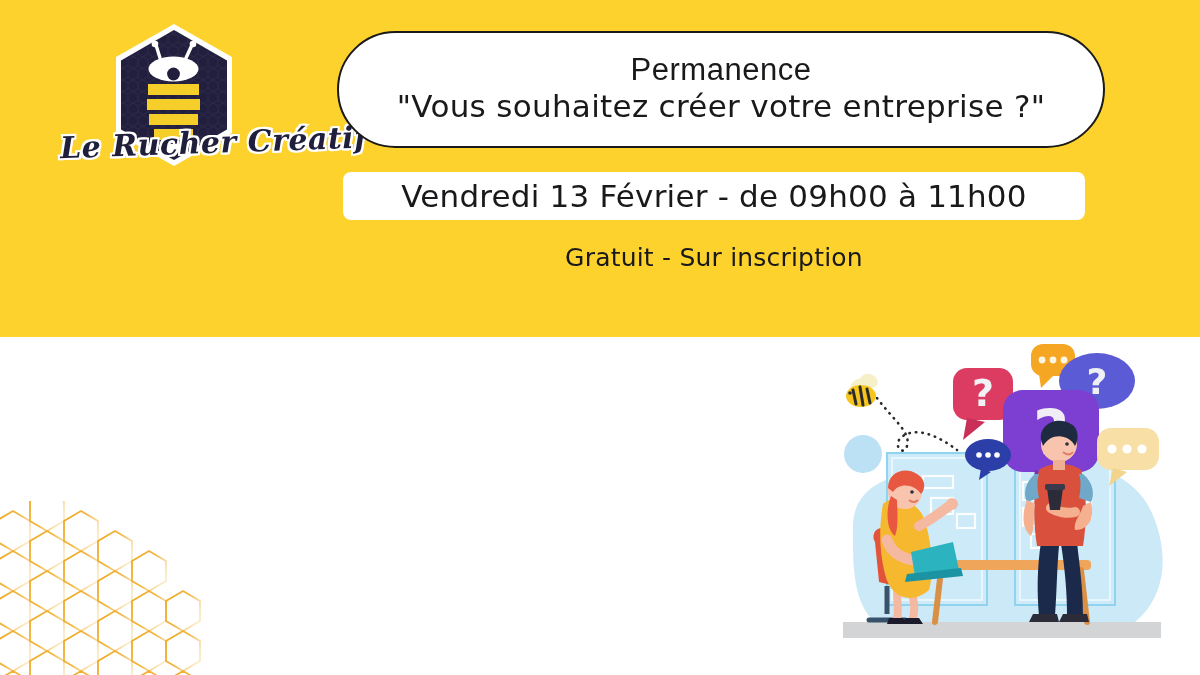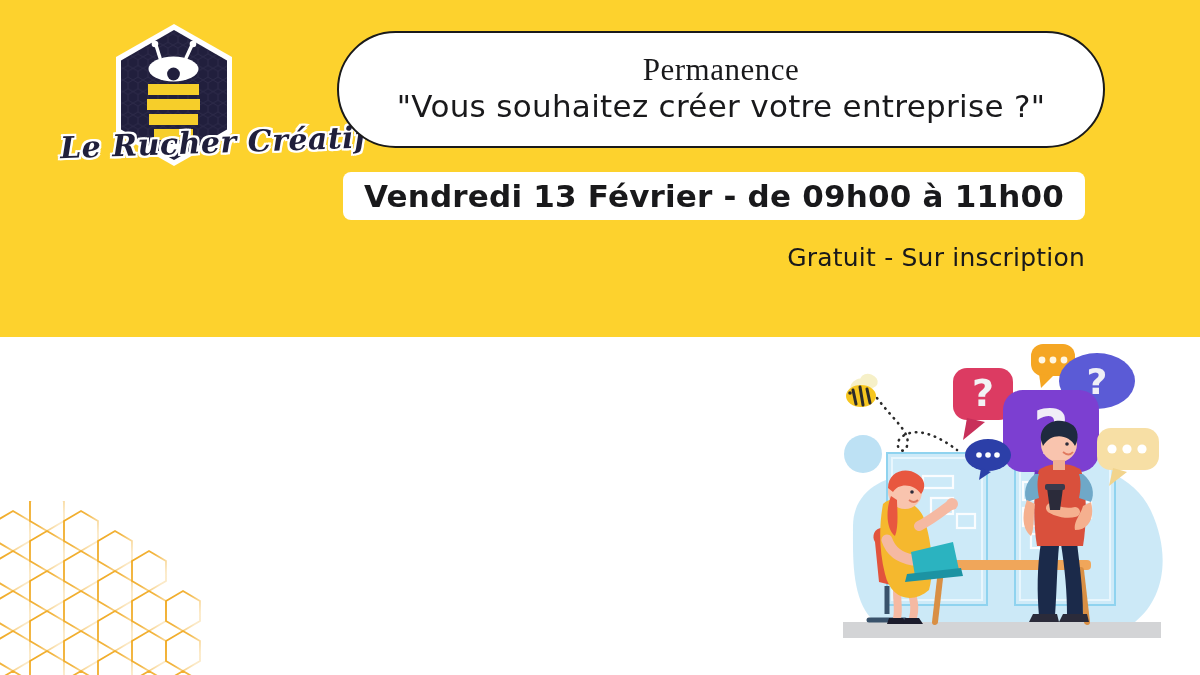--- a/index.html
+++ b/index.html
@@ -87,21 +87,21 @@
     border: 2.5px solid #1a1a1a;
     border-radius: 60px;
     box-sizing: border-box;
     display: flex;
     flex-direction: column;
     align-items: center;
     justify-content: center;
     gap: 2px;
   }
   .title-line1 {
-    font-family: Liberation Serif, serif;
+    font-family: Liberation Sans, sans-serif;
     font-size: 31px;
     font-weight: 400;
     color: #19191b;
     line-height: 1.05;
     letter-spacing: 0.5px;
   }
   .title-line2 {
     font-family: "DejaVu Sans", sans-serif;
     font-size: 31px;
     font-weight: 400;
@@ -118,34 +118,34 @@
     width: 742px;
     height: 48px;
     background: #ffffff;
     border-radius: 8px;
     display: flex;
     align-items: center;
     justify-content: center;
   }
   .date-text {
     font-family: "DejaVu Sans", sans-serif;
-    font-weight: bold;
+    font-weight: normal;
     font-size: 31px;
     color: #19191b;
     letter-spacing: 0.2px;
     white-space: nowrap;
   }
 
   
   .subnote {
     position: absolute;
     left: 343px;
     top: 243px;
     width: 742px;
-    text-align: right;
+    text-align: center;
     font-family: "DejaVu Sans", sans-serif;
     font-size: 25px;
     font-weight: 500;
     color: #19191b;
     letter-spacing: 0.2px;
   }
 
   
   .body-copy {
     position: absolute;

